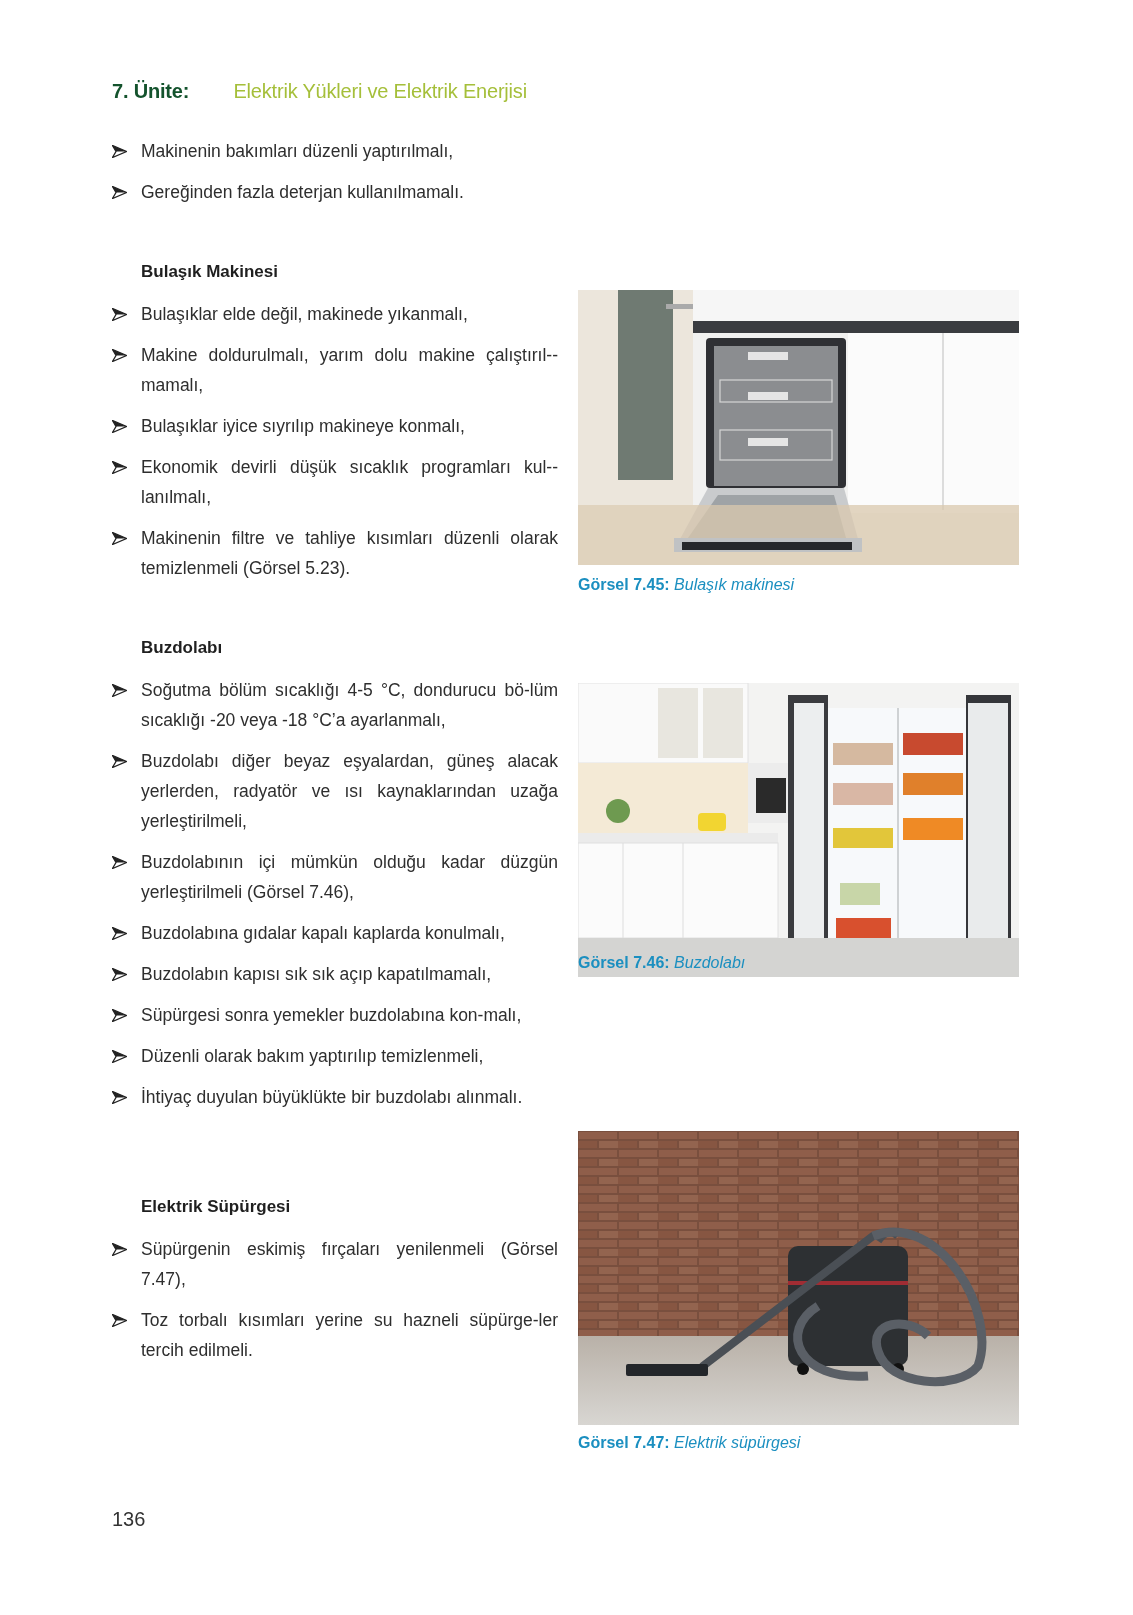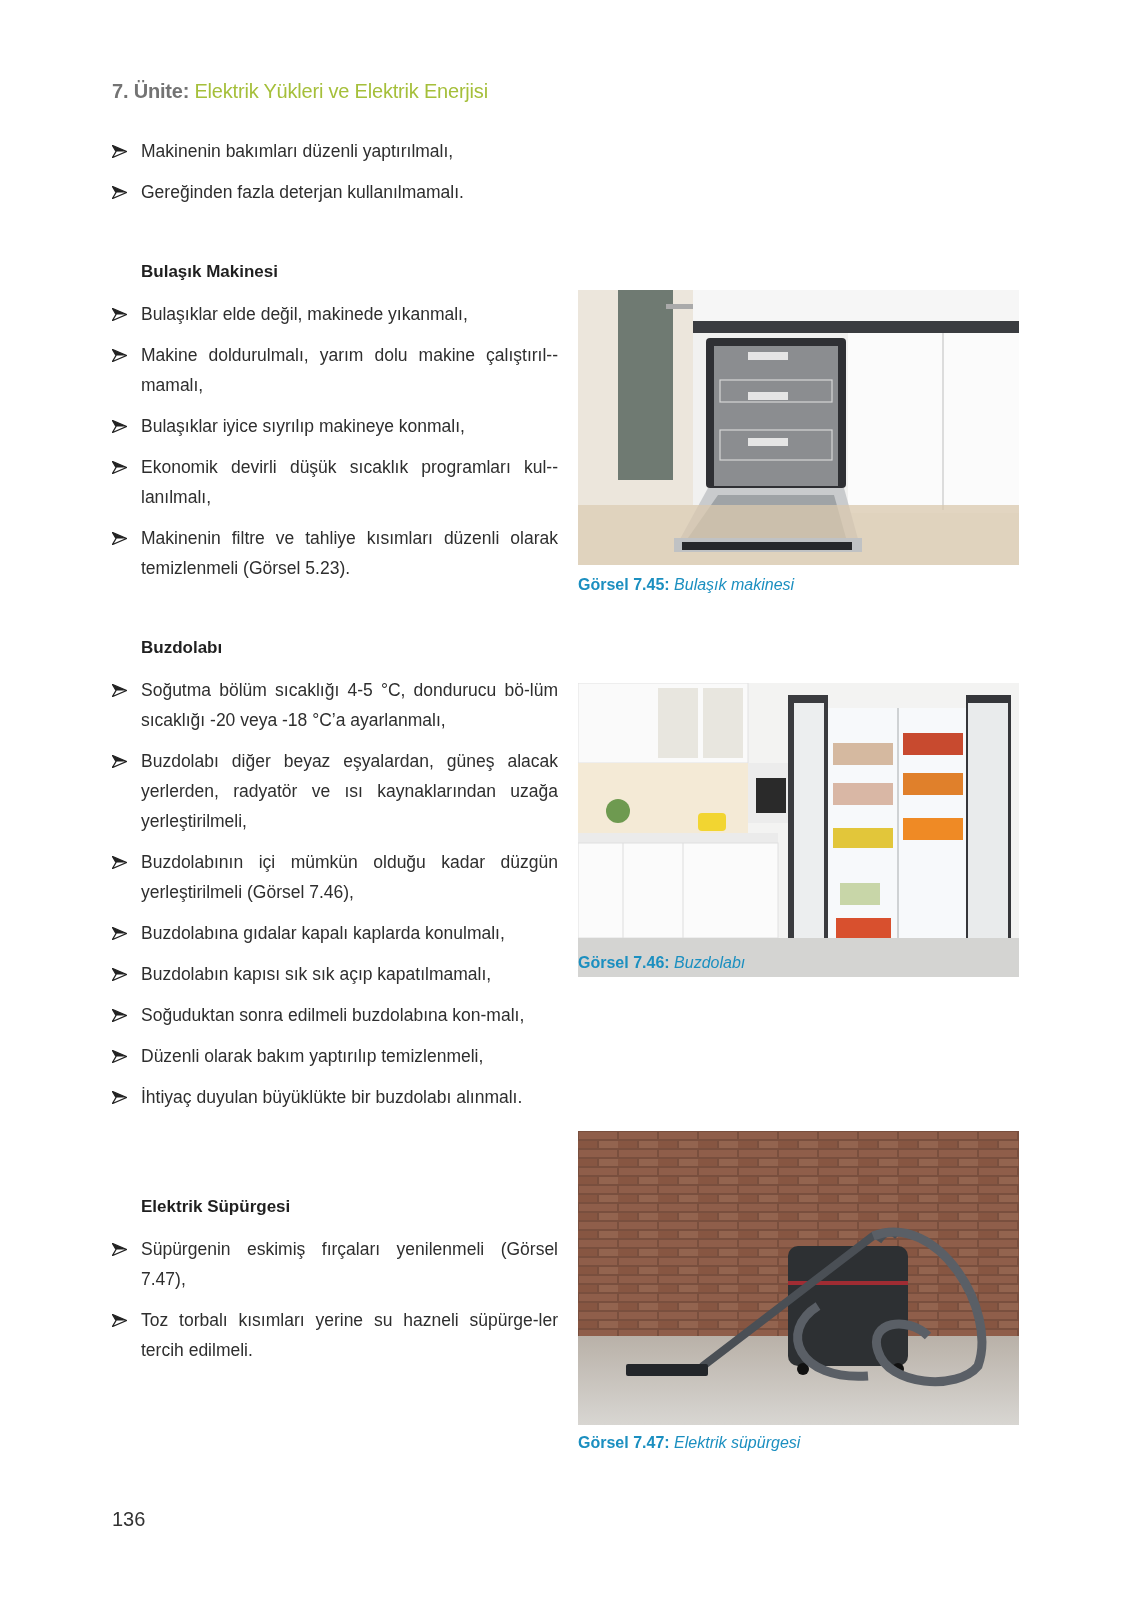--- a/index.html
+++ b/index.html
@@ -5,22 +5,22 @@
   html, body { margin: 0; padding: 0; background: #ffffff; }
   body {
     width: 1133px; height: 1615px; position: relative; overflow: hidden;
     font-family: "Liberation Sans", "DejaVu Sans", sans-serif;
     color: #2b2b2b;
   }
   .header {
     position: absolute; left: 112px; top: 80px;
     font-size: 20px; letter-spacing: -0.2px; white-space: nowrap;
   }
-  .header .unit { color: #737373; font-weight: bold; }
-  .header .title { color: #a5bf3a; }
+  .header .unit { color: #14532d; font-weight: bold; }
+  .header .title { color: #a5bf3a; margin-left: 39px; }
 
   .block { position: absolute; left: 112px; width: 446px; }
   .heading {
     font-size: 17px; font-weight: bold; color: #1f1f1f;
     padding-left: 29px; margin: 0 0 16px 0; height: 22px; line-height: 22px;
   }
   ul.list { list-style: none; margin: 0; padding: 0; }
   ul.list li {
     position: relative; padding-left: 29px;
     font-size: 17.5px; line-height: 30px; margin-bottom: 11px;
@@ -136,21 +136,21 @@
           <svg width="15" height="13" viewBox="0 0 15 13">
             <path d="M0.5 0.5 L14.5 6.5 L0.5 12.5 L4 6.5 Z" fill="none" stroke="#222" stroke-width="1.3"></path>
             <path d="M0.5 0.5 L14.5 6.5 L4 6.5 Z" fill="#222"></path>
           </svg>
         </span><span>Buzdolabın kapısı sık sık açıp kapatılmamalı,</span></li>
     <li><span class="arrow">
           <svg width="15" height="13" viewBox="0 0 15 13">
             <path d="M0.5 0.5 L14.5 6.5 L0.5 12.5 L4 6.5 Z" fill="none" stroke="#222" stroke-width="1.3"></path>
             <path d="M0.5 0.5 L14.5 6.5 L4 6.5 Z" fill="#222"></path>
           </svg>
-        </span><span>Soğuduktan sonra edilmeli buzdolabına kon-­malı,</span></li>
+        </span><span>Süpürgesi sonra yemekler buzdolabına kon-­malı,</span></li>
     <li><span class="arrow">
           <svg width="15" height="13" viewBox="0 0 15 13">
             <path d="M0.5 0.5 L14.5 6.5 L0.5 12.5 L4 6.5 Z" fill="none" stroke="#222" stroke-width="1.3"></path>
             <path d="M0.5 0.5 L14.5 6.5 L4 6.5 Z" fill="#222"></path>
           </svg>
         </span><span>Düzenli olarak bakım yaptırılıp temizlenmeli,</span></li>
     <li><span class="arrow">
           <svg width="15" height="13" viewBox="0 0 15 13">
             <path d="M0.5 0.5 L14.5 6.5 L0.5 12.5 L4 6.5 Z" fill="none" stroke="#222" stroke-width="1.3"></path>
             <path d="M0.5 0.5 L14.5 6.5 L4 6.5 Z" fill="#222"></path>

